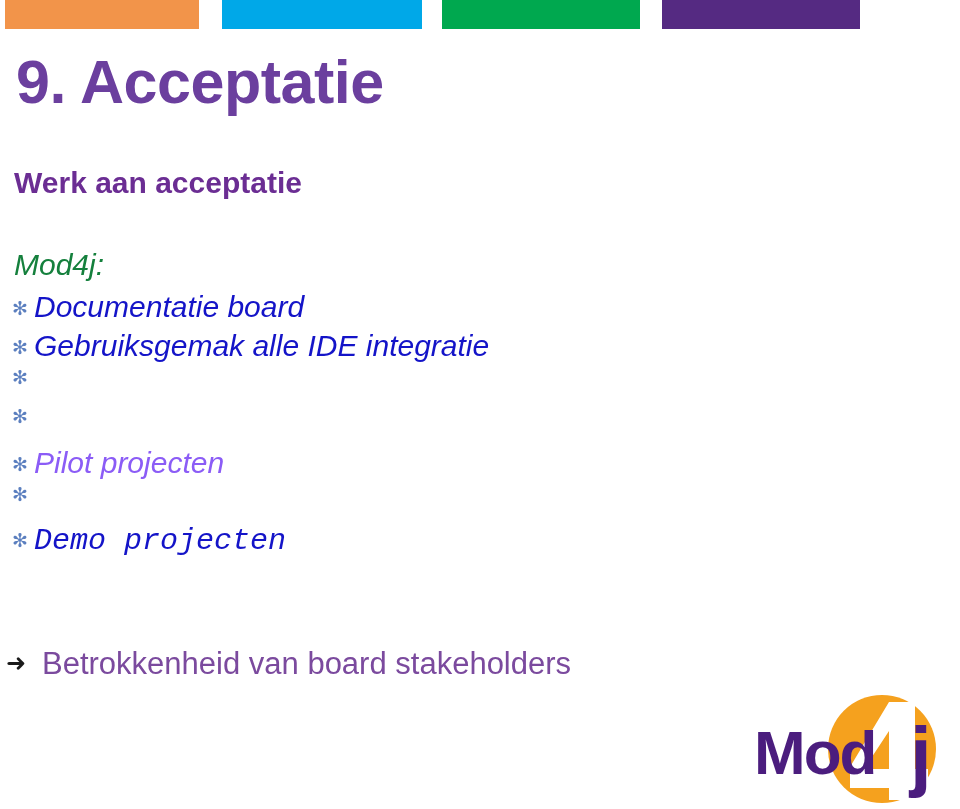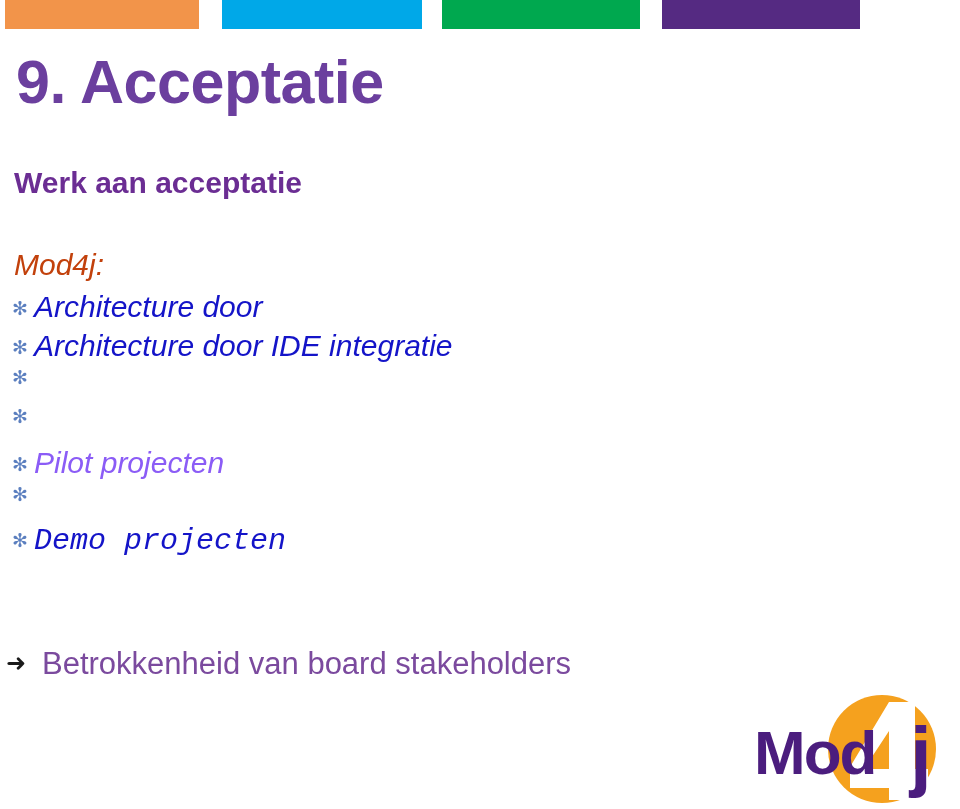--- a/index.html
+++ b/index.html
@@ -141,31 +141,31 @@
   <div class="bar" id="bar-blue" style="background: rgb(0, 168, 232);"></div>
   <div class="bar" id="bar-green" style="background: rgb(0, 168, 79);"></div>
   <div class="bar" id="bar-purple" style="background: rgb(85, 42, 130);"></div>
 </div>
 
 <div id="slide-title" style="color: rgb(107, 63, 158);">9. Acceptatie</div>
 
 <div id="slide-subtitle" style="color: rgb(107, 45, 147);">Werk aan acceptatie</div>
 
 <div id="content-block">
-  <div id="intro-line" style="color: #c2410c;">Mod4j:</div>
+  <div id="intro-line" style="color: #15803d;">Mod4j:</div>
 
   <ul class="bullet-list" id="bullet-list">
 
   <li>
         <span class="star-bullet" style="color: rgb(91, 127, 191);">✻</span>
-        <span class="bullet-text" style="color: rgb(20, 20, 200);">Architecture door</span>
-      </li>
-      <li>
-        <span class="star-bullet" style="color: rgb(91, 127, 191);">✻</span>
-        <span class="bullet-text" style="color: rgb(20, 20, 200);">Architecture door IDE integratie</span>
+        <span class="bullet-text" style="color: rgb(20, 20, 200);">Documentatie board</span>
+      </li>
+      <li>
+        <span class="star-bullet" style="color: rgb(91, 127, 191);">✻</span>
+        <span class="bullet-text" style="color: rgb(20, 20, 200);">Gebruiksgemak alle IDE integratie</span>
       </li>
       <li>
         <span class="star-bullet" style="color: rgb(91, 127, 191);">✻</span>
       </li>
       <li>
         <span class="star-bullet" style="color: rgb(91, 127, 191);">✻</span>
       </li>
       <li>
         <span class="star-bullet" style="color: rgb(91, 127, 191);">✻</span>
         <span class="bullet-text" style="color: #8b5cf6;">Pilot projecten</span>

